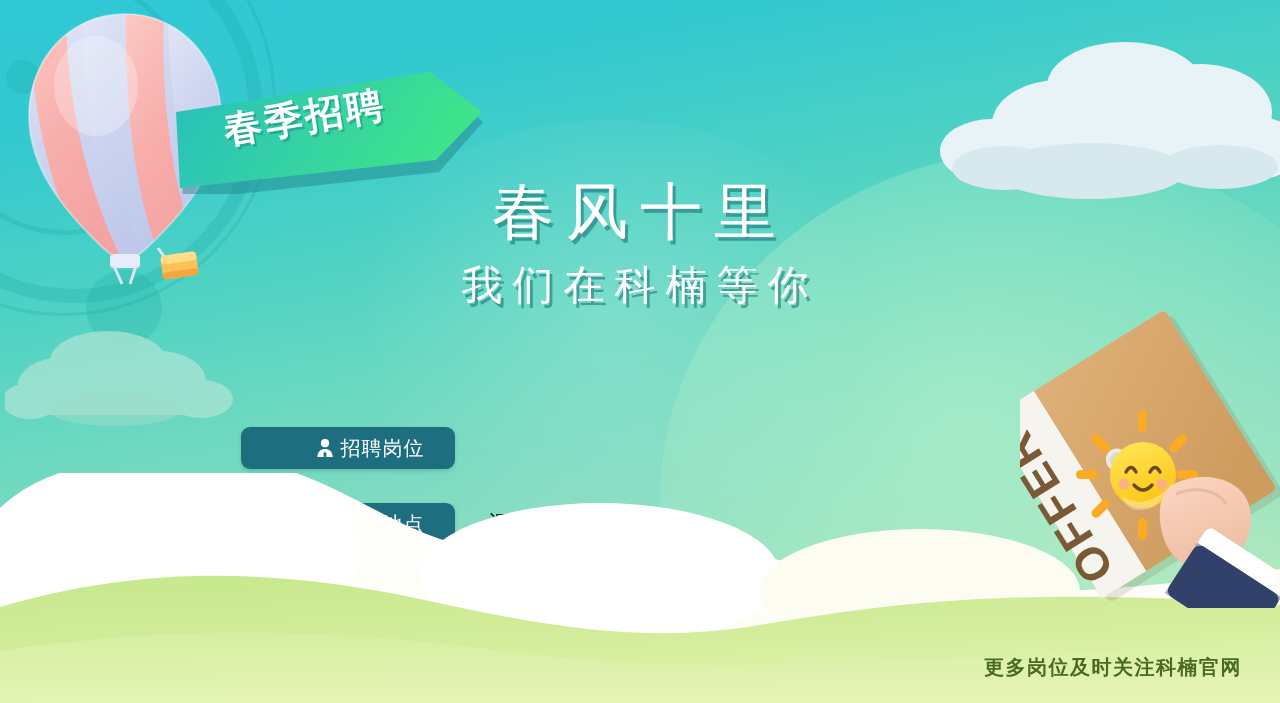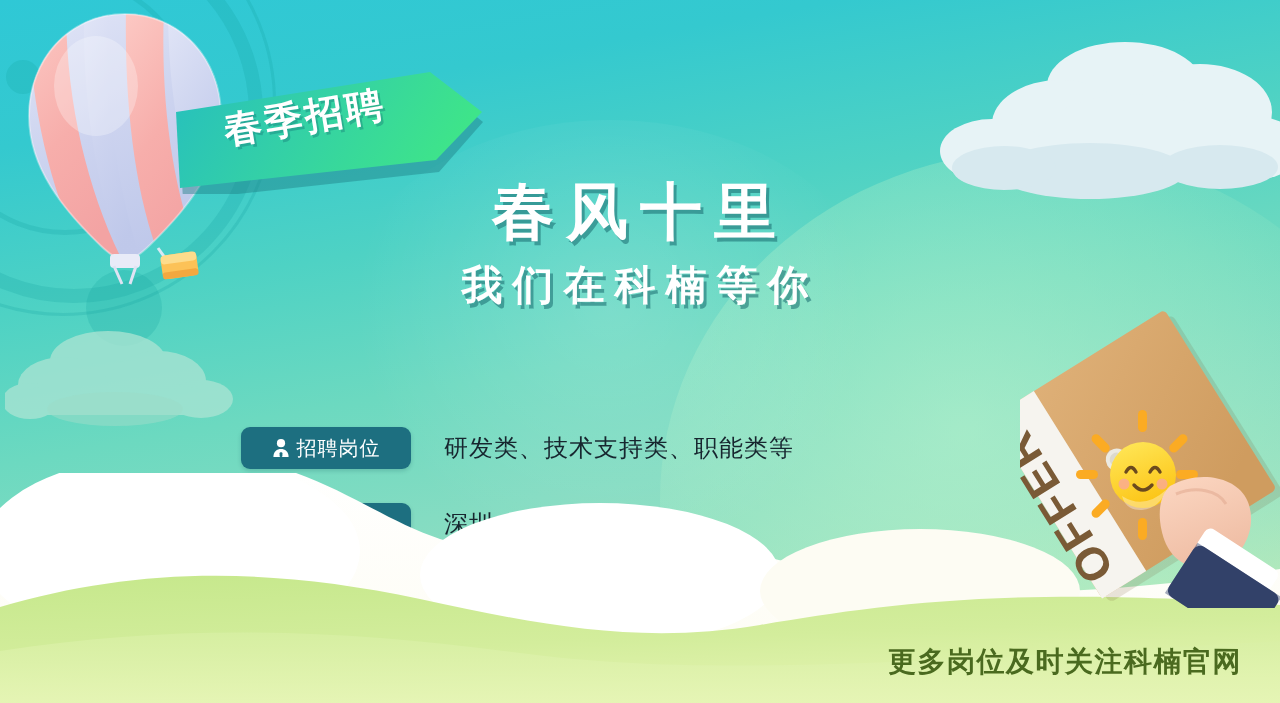--- a/index.html
+++ b/index.html
@@ -112,21 +112,21 @@
   .headline {
     position: absolute;
     left: 330px;
     top: 168px;
     width: 620px;
     text-align: center;
     pointer-events: none;
   }
   .headline-line {
     font-size: 62px;
-    font-weight: bold;
+    font-weight: normal;
     color: #ffffff;
     letter-spacing: 12px;
     line-height: 1.42;
     text-shadow: 3px 4px 0 rgba(25, 108, 112, 0.55);
     white-space: nowrap;
   }
   .headline-line.l2 { font-size: 41px; letter-spacing: 10px; }
 
   
   .info-block {
@@ -143,20 +143,21 @@
   .info-badge {
     display: flex;
     align-items: center;
     justify-content: center;
     gap: 7px;
     width: 170px;
     height: 42px;
     border-radius: 9px;
     background: #1d6f80;
     box-shadow: 0 2px 4px rgba(10, 70, 80, 0.20);
+    padding-left: 44px;
   }
   .badge-icon {
     display: block;
     width: 18px;
     height: 20px;
     flex: 0 0 auto;
   }
   .badge-text {
     font-size: 20px;
     color: #ffffff;
@@ -175,21 +176,21 @@
   .offer { position: absolute; left: 1020px; top: 308px; width: 262px; height: 300px; }
 
   
   .ground { position: absolute; left: 0; bottom: 0; width: 1280px; height: 230px; pointer-events: none; }
 
   
   .footer-note {
     position: absolute;
     right: 38px;
     bottom: 22px;
-    font-size: 28px;
+    font-size: 20px;
     font-weight: bold;
     color: #4a6a1f;
     letter-spacing: 1.5px;
     white-space: nowrap;
   }
 </style>
 </head>
 <body>
 
 <div class="poster">
@@ -298,21 +299,20 @@
 
     <div class="info-row">
       <div class="info-badge">
         <svg class="badge-icon" viewBox="0 0 18 20">
           <circle cx="9" cy="5.2" r="4.1" fill="#ffffff"></circle>
           <path d="M1.4 19 C1.4 13.6 5 11 9 11 C13 11 16.6 13.6 16.6 19 Z" fill="#ffffff"></path>
           <rect x="7.6" y="14.2" width="2.8" height="4.8" rx="1.1" fill="#1d6f80"></rect>
         </svg>
         <span class="badge-text">招聘岗位</span>
       </div>
-      <div class="info-value">研发类、技术支持类、职能类等</div>
     </div>
 
     <div class="info-row">
       <div class="info-badge">
         <svg class="badge-icon" viewBox="0 0 18 20">
           <path d="M9 0.8 C4.9 0.8 1.6 4.1 1.6 8.2 C1.6 13.4 9 19.4 9 19.4 C9 19.4 16.4 13.4 16.4 8.2 C16.4 4.1 13.1 0.8 9 0.8 Z" fill="#ffffff"></path>
           <circle cx="9" cy="8" r="2.9" fill="#1d6f80"></circle>
         </svg>
         <span class="badge-text">工作地点</span>
       </div>

